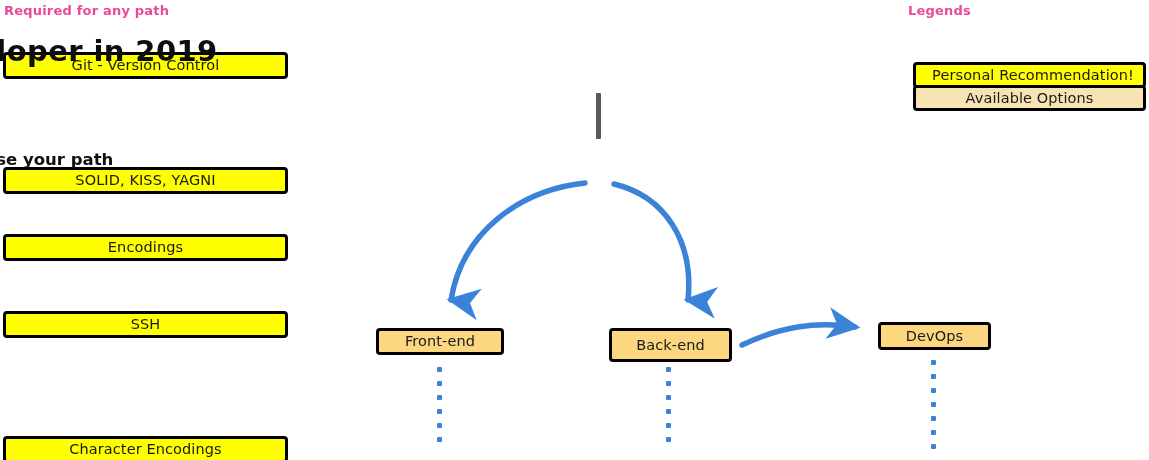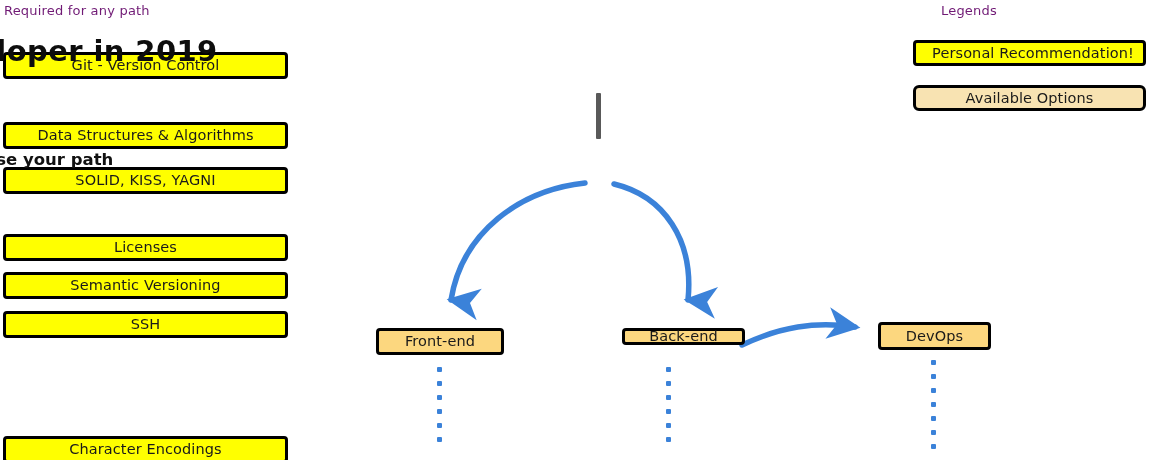--- a/index.html
+++ b/index.html
@@ -13,46 +13,46 @@
     position: relative;
     overflow: hidden;
     font-family: "DejaVu Sans", "Liberation Sans", sans-serif;
     color: #000000;
   }
 
   
   .section-heading {
     position: absolute;
     font-size: 13px;
-    font-weight: normal;
+    font-weight: bold;
     letter-spacing: 0.2px;
-    color: #701a75;
+    color: #ec4899;
     white-space: nowrap;
   }
   #required-heading { left: 4px;  top: 3px; }
-  #legends-heading  { left: 941px; top: 3px; }
+  #legends-heading  { left: 908px; top: 3px; }
 
   
   .box {
     position: absolute;
     box-sizing: border-box;
     border: 3px solid #000000;
     border-radius: 4px;
     display: flex;
     align-items: center;
     justify-content: center;
     font-size: 14.5px;
     line-height: 1;
     color: #1a1a1a;
     white-space: nowrap;
     letter-spacing: 0.1px;
   }
   .box.yellow { background: #FFFF00; }
   .box.tan    { background: #FCD77F; }
-  .box.cream  { background: #F8E3B2; border-radius: 6px; }
+  .box.cream  { background: #F8E3B2; }
 
   
   #required-column { position: absolute; left: 0; top: 0; width: 300px; height: 460px; margin-top: 6px; }
   .req-box {
     left: 3px;
     width: 285px;
     height: 27px;
   }
 
   
@@ -97,21 +97,21 @@
   
   #arrows-layer {
     position: absolute;
     left: 0; top: 0;
     width: 1149px; height: 460px;
     pointer-events: none;
   }
 
   
   #frontend-box { left: 376px; top: 328px; width: 128px; height: 27px; }
-  #backend-box  { left: 609px; top: 328px; width: 123px; height: 17px; margin-left: 13px; }
+  #backend-box  { left: 609px; top: 328px; width: 123px; height: 34px; }
   #devops-box   { left: 878px; top: 322px; width: 113px; height: 28px; }
 
   
   .dot-trail {
     position: absolute;
     display: flex;
     flex-direction: column;
     align-items: center;
   }
   .dot-trail .dot {
@@ -120,34 +120,32 @@
     background: #3B82D9;
     border-radius: 1px;
     margin-bottom: 9px;
   }
   #frontend-dots { left: 437px; top: 367px; }
   #backend-dots  { left: 666px; top: 367px; }
   #devops-dots   { left: 931px; top: 360px; }
 
   
   #legend-panel { position: absolute; left: 0; top: 0; }
-  #legend-recommended { left: 913px; top: 40px; width: 233px; height: 26px; padding-left: 7px; }
+  #legend-recommended { left: 913px; top: 62px; width: 233px; height: 26px; padding-left: 7px; }
   #legend-available   { left: 913px; top: 85px; width: 233px; height: 26px; }
 </style>
 </head>
 <body>
 
 <div id="required-heading" class="section-heading">Required for any path</div>
 
 <div id="required-column">
   <div class="box yellow req-box" style="top:46px">Git - Version Control</div>
-  <div class="box yellow req-box" style="top:116px">Data Structures &amp; Algorithms</div>
   <div class="box yellow req-box" style="top:161px">SOLID, KISS, YAGNI</div>
-  <div class="box yellow req-box" style="top:228px">Licenses</div>
-  <div class="box yellow req-box" style="top:266px">Semantic Versioning</div>
+  <div class="box yellow req-box" style="top:228px">Encodings</div>
   <div class="box yellow req-box" style="top:305px">SSH</div>
   <div class="box yellow req-box" style="top:430px">Character Encodings</div>
 </div>
 
 <div id="chart-title"><span>Web Developer in 2019</span></div>
 
 <div id="title-stem"></div>
 
 <div id="choose-path-label"><span>Choose your path</span></div>
 

